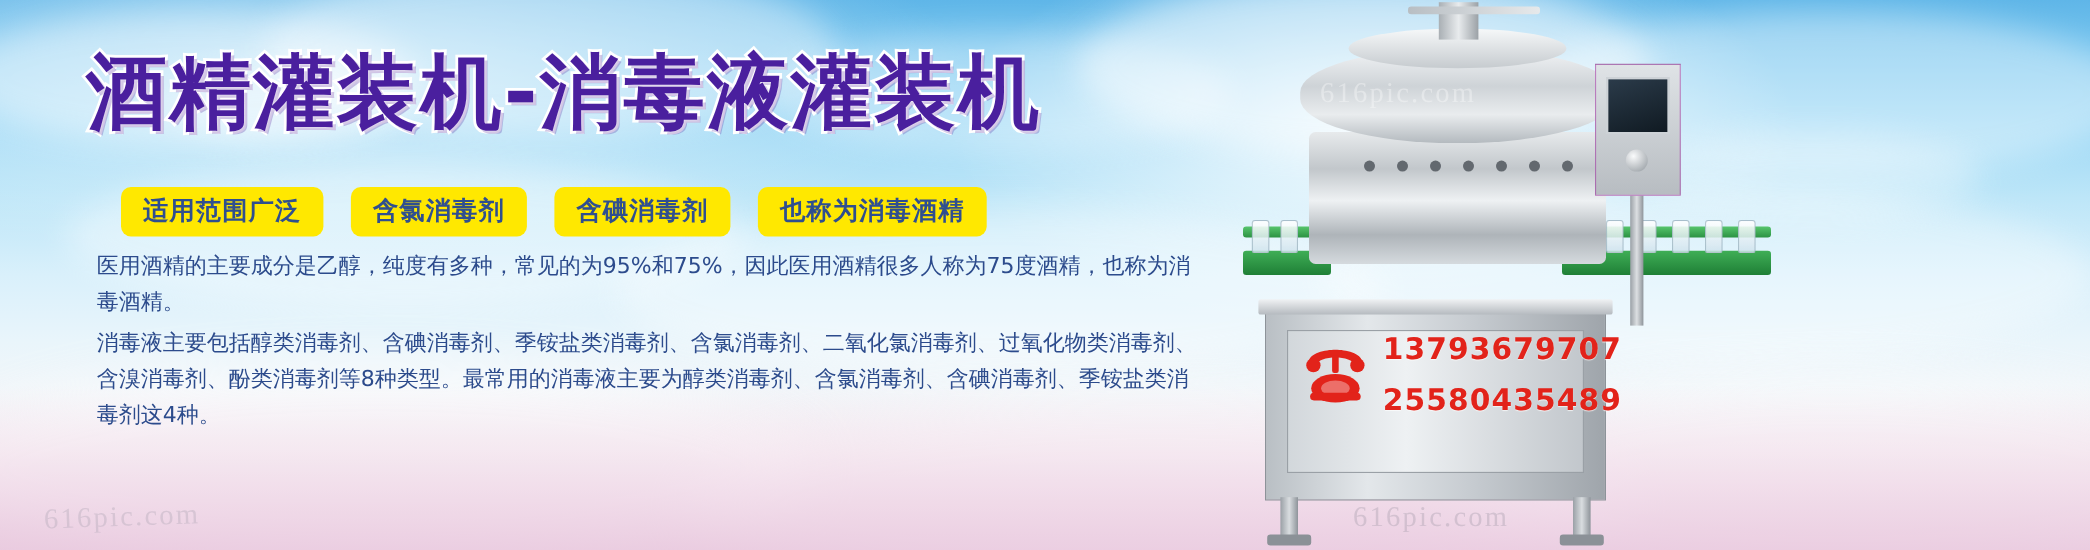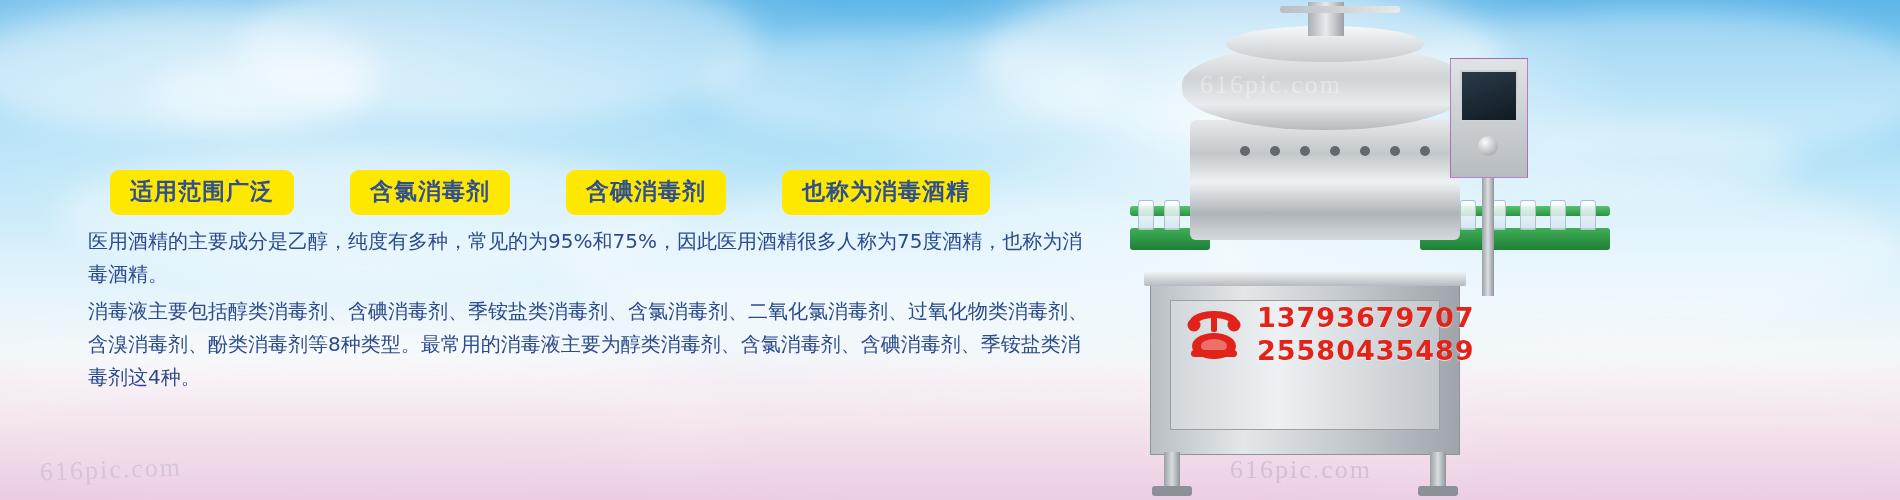--- a/index.html
+++ b/index.html
@@ -91,21 +91,21 @@
       0 0 2px rgba(255,255,255,.9),
       3px 3px 0 rgba(70,25,150,.25);
   }
 
   
   .badges {
     position:absolute;
     left:110px;
     top:170px;
     display:flex;
-    gap:56px;
+    gap:25px;
     align-items:center;
   }
   .badge {
     background:#ffe800;
     color:#2f4f8f;
     font-size:23px;
     font-weight:bold;
     letter-spacing:1px;
     padding:6px 20px 8px;
     border-radius:9px;
@@ -167,21 +167,21 @@
     display:flex;
     align-items:center;
     gap:14px;
   }
   .phone-icon {
     width:58px; height:52px;
     position:relative;
     flex:0 0 auto;
   }
   .phone-nums {
-    display:flex; flex-direction:column; gap:2px;
+    display:flex; flex-direction:column; gap:16px;
     font-size:27px; font-weight:bold; letter-spacing:1px;
     color:#e2231a;
     font-family:"DejaVu Sans","Liberation Sans",sans-serif;
     text-shadow:0 1px 1px rgba(255,255,255,.7);
     justify-content:center;
   }
 </style>
 </head>
 <body>
 
@@ -195,20 +195,21 @@
   <div class="cloud c6"></div>
   <div class="cloud c7"></div>
   <div class="cloud c8"></div>
   <div class="cloud c9"></div>
   <div class="cloud c10"></div>
   <div class="cloud c11"></div>
   <div class="cloud c12"></div>
   <div class="cloud c13"></div>
   <div class="pinkhaze"></div>
 
+  <div class="headline">酒精灌装机-消毒液灌装机</div>
 
   <div class="badges">
     <div class="badge">适用范围广泛</div>
     <div class="badge">含氯消毒剂</div>
     <div class="badge">含碘消毒剂</div>
     <div class="badge">也称为消毒酒精</div>
   </div>
 
   <div class="copy">
     <p>医用酒精的主要成分是乙醇，纯度有多种，常见的为95%和75%，因此医用酒精很多人称为75度酒精，也称为消毒酒精。</p>

